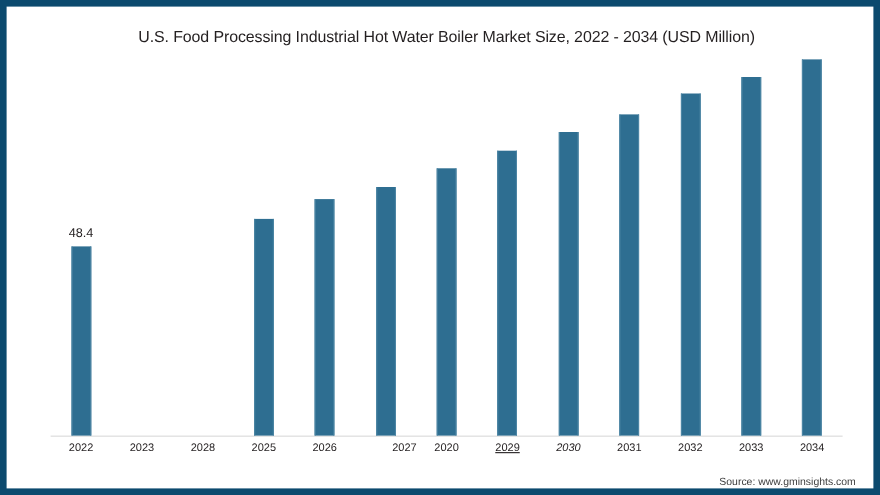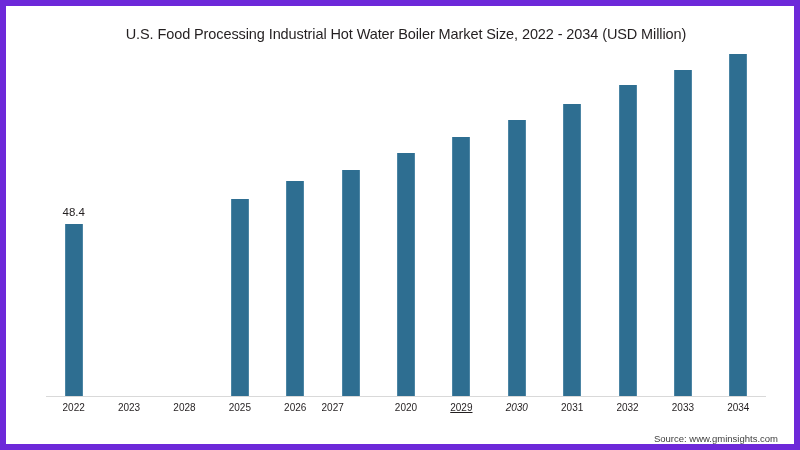--- a/index.html
+++ b/index.html
@@ -8,21 +8,21 @@
     background: #ffffff;
   }
   body {
     font-family: "Liberation Sans", sans-serif;
   }
   #frame {
     position: relative;
     width: 800px;
     height: 450px;
     box-sizing: border-box;
-    border: 6px solid #6d28d9;
+    border: 6px solid #0c4a6e;
     background: #ffffff;
     overflow: hidden;
   }
   #inner {
     position: absolute;
     left: 0; top: 0;
     width: 800px;
     height: 450px;
   }
   #chart-title {
@@ -140,21 +140,21 @@
         </div>
       </div>
 
     <div id="source">Source: www.gminsights.com</div>
 
   <div class="tick-label" style="left: 40px;">2022</div>
       <div class="tick-label" style="left: 95.3846px;">2023</div>
       <div class="tick-label" style="left: 150.769px;">2028</div>
       <div class="tick-label" style="left: 206.154px;">2025</div>
       <div class="tick-label" style="left: 261.538px;">2026</div>
-      <div class="tick-label" style="left: 299px;">2027</div>
+      <div class="tick-label" style="left: 334px;">2027</div>
       <div class="tick-label" style="left: 372.308px;">2020</div>
       <div class="tick-label" style="left: 427.692px; text-decoration: underline;">2029</div>
       <div class="tick-label" style="left: 483.077px; font-style: italic;">2030</div>
       <div class="tick-label" style="left: 538.462px;">2031</div>
       <div class="tick-label" style="left: 593.846px;">2032</div>
       <div class="tick-label" style="left: 649.231px;">2033</div>
       <div class="tick-label" style="left: 704.615px;">2034</div>
     </div>
 </div>
 

